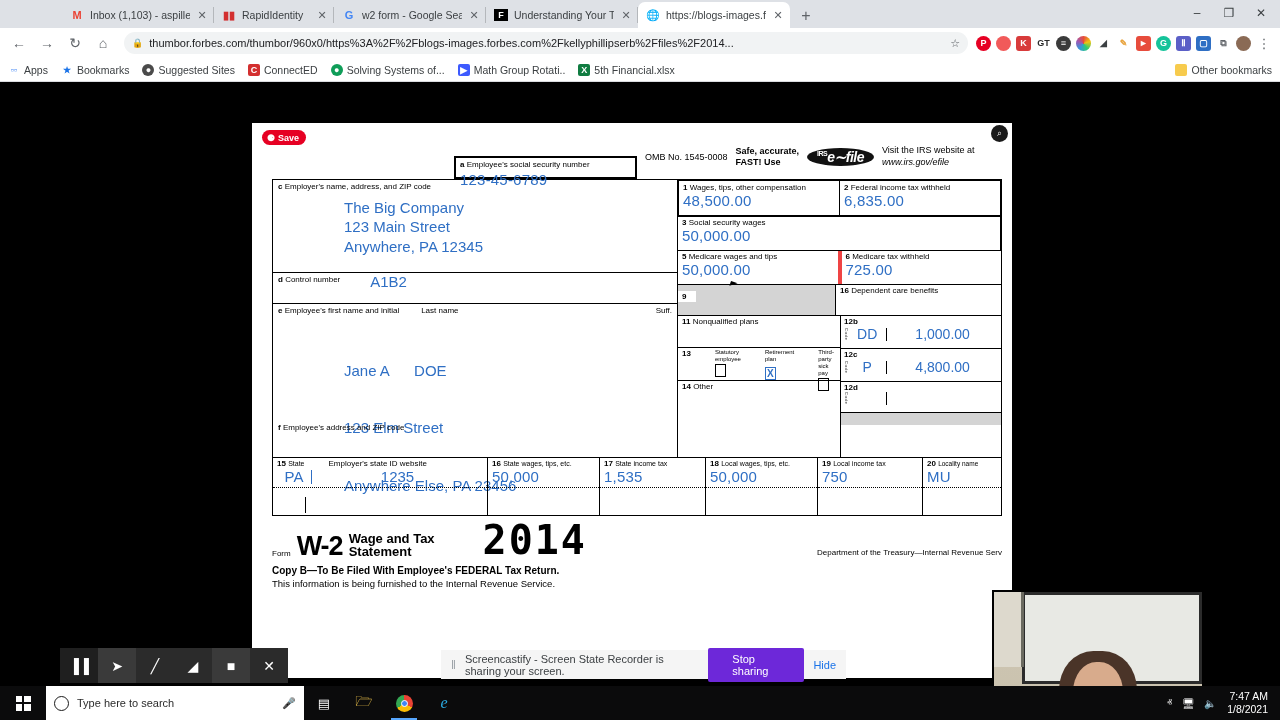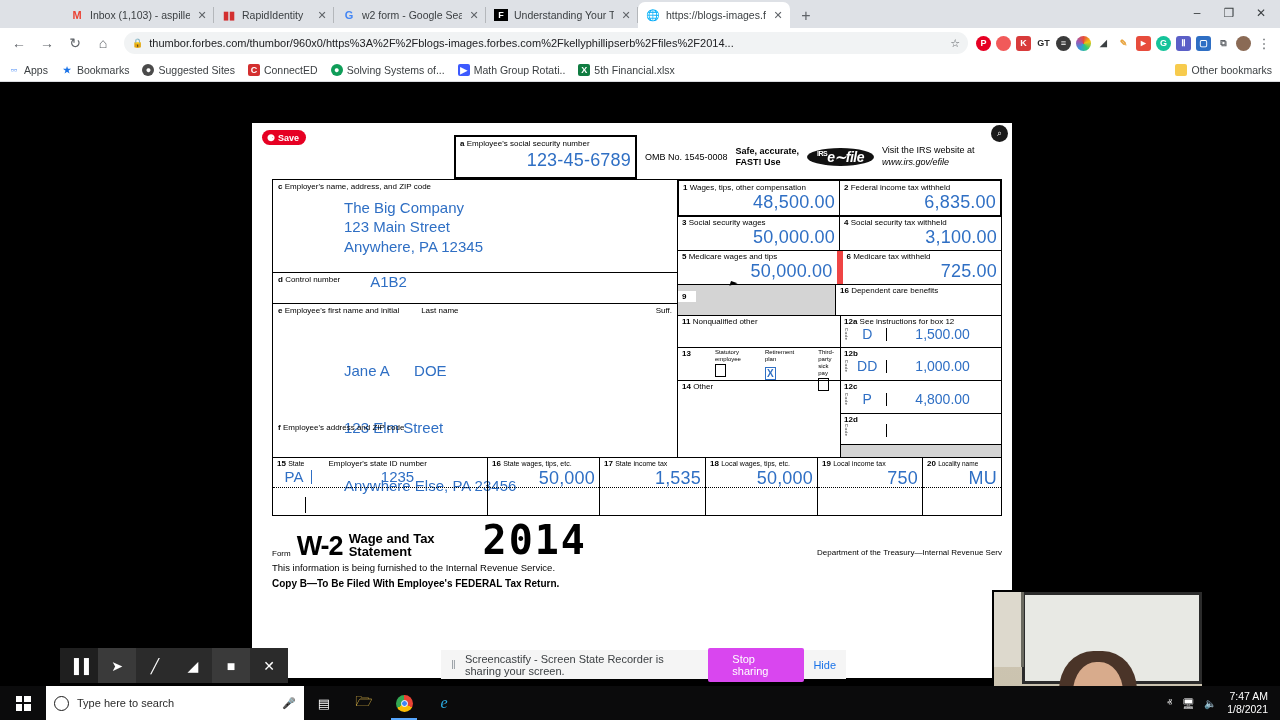--- a/index.html
+++ b/index.html
@@ -59,21 +59,21 @@
     position: absolute; left: 252px; top: 41px; width: 760px; height: 555px;
     background: #fff; color: #000;
   }
   .formwrap { position: absolute; left: 20px; top: 12px; width: 730px; }
   .tblock { border: 1px solid #000; }
   .blue { color: #2f6fc4; font-family: "Liberation Sans", sans-serif; }
   .lbl { font-size: 8px; line-height: 1.15; }
   .lblb { font-weight: bold; }
 
   .row { display: flex; }
-  .val { text-align: right; font-size: 18px; letter-spacing: 0.2px; }
+  .val { text-align: left; font-size: 15px; letter-spacing: 0.2px; }
 
   .pinsave {
     position: absolute; left: 10px; top: 7px; background: #e60023; color: #fff;
     border-radius: 9px; height: 15px; padding: 0 7px 0 5px; display: flex; align-items: center; gap: 3px;
     font-size: 9px; font-weight: bold; z-index: 5;
   }
   .magnifier {
     position: absolute; right: 4px; top: 2px; width: 17px; height: 17px; border-radius: 50%;
     background: #1a1a1a; color: #fff; display: flex; align-items: center; justify-content: center;
     font-size: 9px; z-index: 5;
@@ -109,21 +109,21 @@
 
   
   .castbar { position: absolute; left: 60px; top: 648px; height: 35px; display: flex; }
   .castbtn { width: 38px; height: 35px; display: flex; align-items: center; justify-content: center; color: #fff; font-size: 14px; }
 
   .sharebar {
     position: absolute; left: 441px; top: 650px; width: 405px; height: 29px;
     background: #f5f5f5; display: flex; align-items: center; padding: 0 10px; gap: 9px;
     font-size: 11px; color: #3c4043;
   }
-  .stopbtn { background: #d946ef; color: #fff; border-radius: 2px; padding: 5px 24px; font-size: 11px; }
+  .stopbtn { background: #6d28d9; color: #fff; border-radius: 2px; padding: 5px 24px; font-size: 11px; }
   .hidebtn { color: #1a73e8; font-size: 11px; }
 
   
   .taskbar { position: absolute; left: 0; top: 686px; width: 1280px; height: 34px; background: #0b0b0c; display: flex; align-items: center; }
   .startbtn { width: 46px; height: 34px; display: flex; align-items: center; justify-content: center; }
   .winglyph { width: 15px; height: 15px; display: grid; grid-template-columns: 1fr 1fr; grid-template-rows: 1fr 1fr; gap: 1.5px; }
   .winglyph i { background: #fff; display: block; }
   .searchbox { width: 258px; height: 34px; background: #fff; display: flex; align-items: center; padding: 0 8px; gap: 8px; font-size: 11px; color: #2b2b2b; }
   .searchcircle { width: 15px; height: 15px; border: 1.6px solid #1b1b1b; border-radius: 50%; flex: 0 0 15px; }
   .tbicon { width: 40px; height: 34px; display: flex; align-items: center; justify-content: center; position: relative; }
@@ -248,21 +248,21 @@
     <div class="pinsave">
       <span>⚈</span>
       <span>Save</span>
     </div>
     <div class="magnifier">⌕</div>
 
     <div class="formwrap">
 
       <div class="row" style="height:44px;">
         <div style="width:182px;"></div>
-        <div style="width:183px;border:2px solid #000;padding:2px 4px;">
+        <div style="width:183px;border:2px solid #000;padding:2px 4px;margin-top:21px;">
           <div class="lbl"><b>a</b>
             <span>Employee's social security number</span></div>
           <div class="val blue" style="margin-top:2px;">123-45-6789</div>
         </div>
         <div style="flex:1;display:flex;align-items:center;gap:8px;padding-left:8px;">
           <div class="lbl" style="font-size:9px;">OMB No. 1545-0008</div>
           <div class="lbl lblb" style="font-size:9px;line-height:1.25;">
             <div>Safe, accurate,</div>
             <div>FAST! Use</div>
           </div>
@@ -328,29 +328,24 @@
               <div class="val blue">6,835.00</div>
             </div>
           </div>
 
           <div style="display:flex;height:34px;border-bottom:1px solid #000;">
             <div style="flex:1;border-right:1px solid #000;padding:1px 4px;">
               <div class="lbl"><b>3</b>
                 <span>Social security wages</span></div>
               <div class="val blue">50,000.00</div>
             </div>
-            <div style="flex:1;padding:1px 4px;">
-              <div class="lbl"><b>4</b>
-                <span>Social security tax withheld</span></div>
-              <div class="val blue">3,100.00</div>
-            </div>
           </div>
 
           <div style="display:flex;height:34px;border-bottom:1px solid #000;">
-            <div style="flex:1;border-right:6px solid #ef4444;padding:1px 4px;">
+            <div style="flex:1;border-right:4px solid #ef4444;padding:1px 4px;">
               <div class="lbl"><b>5</b>
                 <span>Medicare wages and tips</span></div>
               <div class="val blue">50,000.00</div>
             </div>
             <div style="flex:1;padding:1px 4px;">
               <div class="lbl"><b>6</b>
                 <span>Medicare tax withheld</span></div>
               <div class="val blue">725.00</div>
             </div>
           </div>
@@ -364,21 +359,21 @@
               <div class="lbl"><b>16</b>
                 <span>Dependent care benefits</span></div>
               <div class="val blue"></div>
             </div>
           </div>
 
           <div style="display:flex;">
             <div style="flex:1;border-right:1px solid #000;">
               <div style="height:32px;border-bottom:1px solid #000;padding:1px 4px;">
                 <div class="lbl"><b>11</b>
-                  <span>Nonqualified other</span></div>
+                  <span>Nonqualified plans</span></div>
                 <div class="val blue"></div>
               </div>
               <div style="height:33px;border-bottom:1px solid #000;padding:1px 4px;display:flex;gap:24px;">
                 <div class="lbl lblb">13</div>
                 <div style="text-align:left;">
                   <div class="lbl" style="font-size:6px;">
                     <span>Statutory</span><br>
                     <span>employee</span>
                   </div>
                   <span class="ckbox" style="border-color:#000;"></span>
@@ -399,30 +394,20 @@
                 </div>
               </div>
               <div style="height:76px;padding:1px 4px;">
                 <div class="lbl"><b>14</b>
                   <span>Other</span></div>
                 <div class="val blue"></div>
               </div>
             </div>
 
             <div style="width:160px;">
-              <div style="height:32px;border-bottom:1px solid #000;padding:1px 3px;">
-                <div class="lbl"><b>12a</b>
-                  <span>See instructions for box 12</span></div>
-                <div style="display:flex;align-items:center;">
-                  <span class="codev">Code</span>
-                  <span class="blue" style="font-size:14px;width:38px;text-align:center;">D</span>
-                  <span style="width:1px;height:13px;background:#000;"></span>
-                  <span class="blue" style="font-size:14px;flex:1;text-align:center;">1,500.00</span>
-                </div>
-              </div>
               <div style="height:33px;border-bottom:1px solid #000;padding:1px 3px;">
                 <div class="lbl lblb">12b</div>
                 <div style="display:flex;align-items:center;">
                   <span class="codev">Code</span>
                   <span class="blue" style="font-size:14px;width:38px;text-align:center;">DD</span>
                   <span style="width:1px;height:13px;background:#000;"></span>
                   <span class="blue" style="font-size:14px;flex:1;text-align:center;">1,000.00</span>
                 </div>
               </div>
               <div style="height:33px;border-bottom:1px solid #000;padding:1px 3px;">
@@ -447,21 +432,21 @@
             </div>
           </div>
         </div>
       </div>
 
       <div class="tblock" style="border-top:none;display:flex;height:58px;">
         <div style="width:215px;border-right:1px solid #000;padding:1px 4px;position:relative;">
           <div class="lbl" style="display:flex;gap:6px;">
             <span><b>15</b>
               <span style="font-size:7px;">State</span></span>
-            <span style="margin-left:18px;">Employer's state ID number</span>
+            <span style="margin-left:18px;">Employer's state ID website</span>
           </div>
           <div style="display:flex;align-items:center;">
             <span class="blue" style="font-size:15px;width:34px;text-align:center;">PA</span>
             <span style="width:1px;height:14px;background:#2f6fc4;"></span>
             <span class="blue" style="font-size:15px;flex:1;text-align:center;">1235</span>
           </div>
           <div style="position:absolute;left:32px;bottom:2px;width:1px;height:16px;background:#000;"></div>
           <div style="position:absolute;left:0;right:0;top:29px;border-top:1px dotted #000;"></div>
         </div>
         <div style="width:112px;border-right:1px solid #000;padding:1px 4px;position:relative;">
@@ -499,22 +484,22 @@
       <div class="footer">
         <div style="font-size:8px;padding-bottom:2px;">Form</div>
         <div class="w2big">W-2</div>
         <div class="wts" style="padding-bottom:1px;">
           <div>Wage and Tax</div>
           <div>Statement</div>
         </div>
         <div class="yearbig" style="margin-left:42px;">2014</div>
         <div style="margin-left:auto;font-size:8px;padding-bottom:3px;">Department of the Treasury—Internal Revenue Serv</div>
       </div>
+      <div style="font-size:10px;font-weight:bold;margin-top:5px;">Copy B—To Be Filed With Employee's FEDERAL Tax Return.</div>
       <div style="font-size:9.5px;margin-top:2px;">This information is being furnished to the Internal Revenue Service.</div>
-      <div style="font-size:10px;font-weight:bold;margin-top:5px;">Copy B—To Be Filed With Employee's FEDERAL Tax Return.</div>
 
     </div>
   </div>
 
   <div class="cursor-arrow"></div>
 
   <div class="webcam">
     <div class="wcwall"></div>
     <div class="wcboard"></div>
     <div class="wcdoor"></div>

